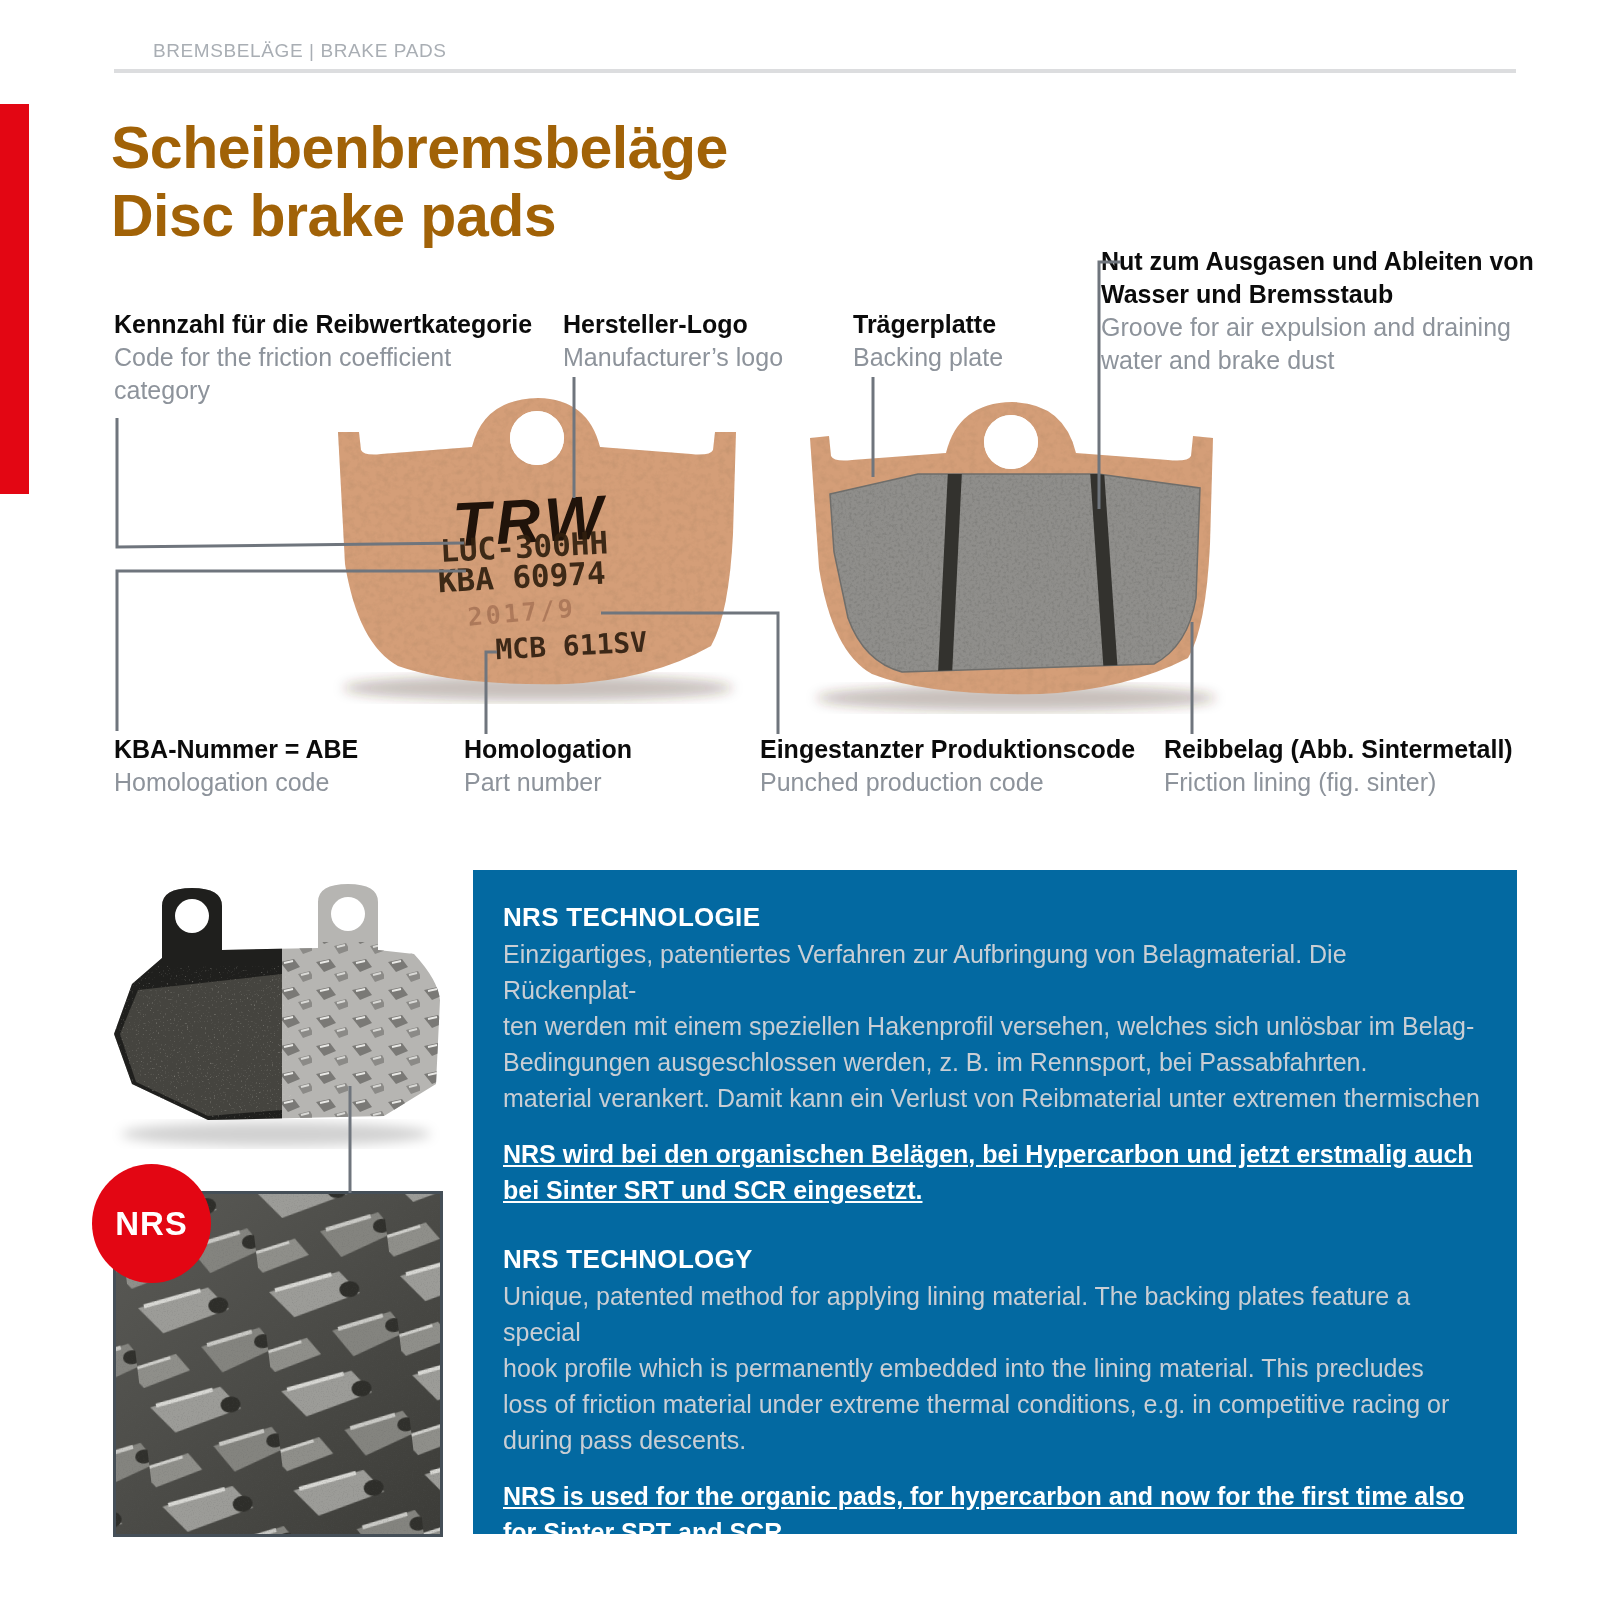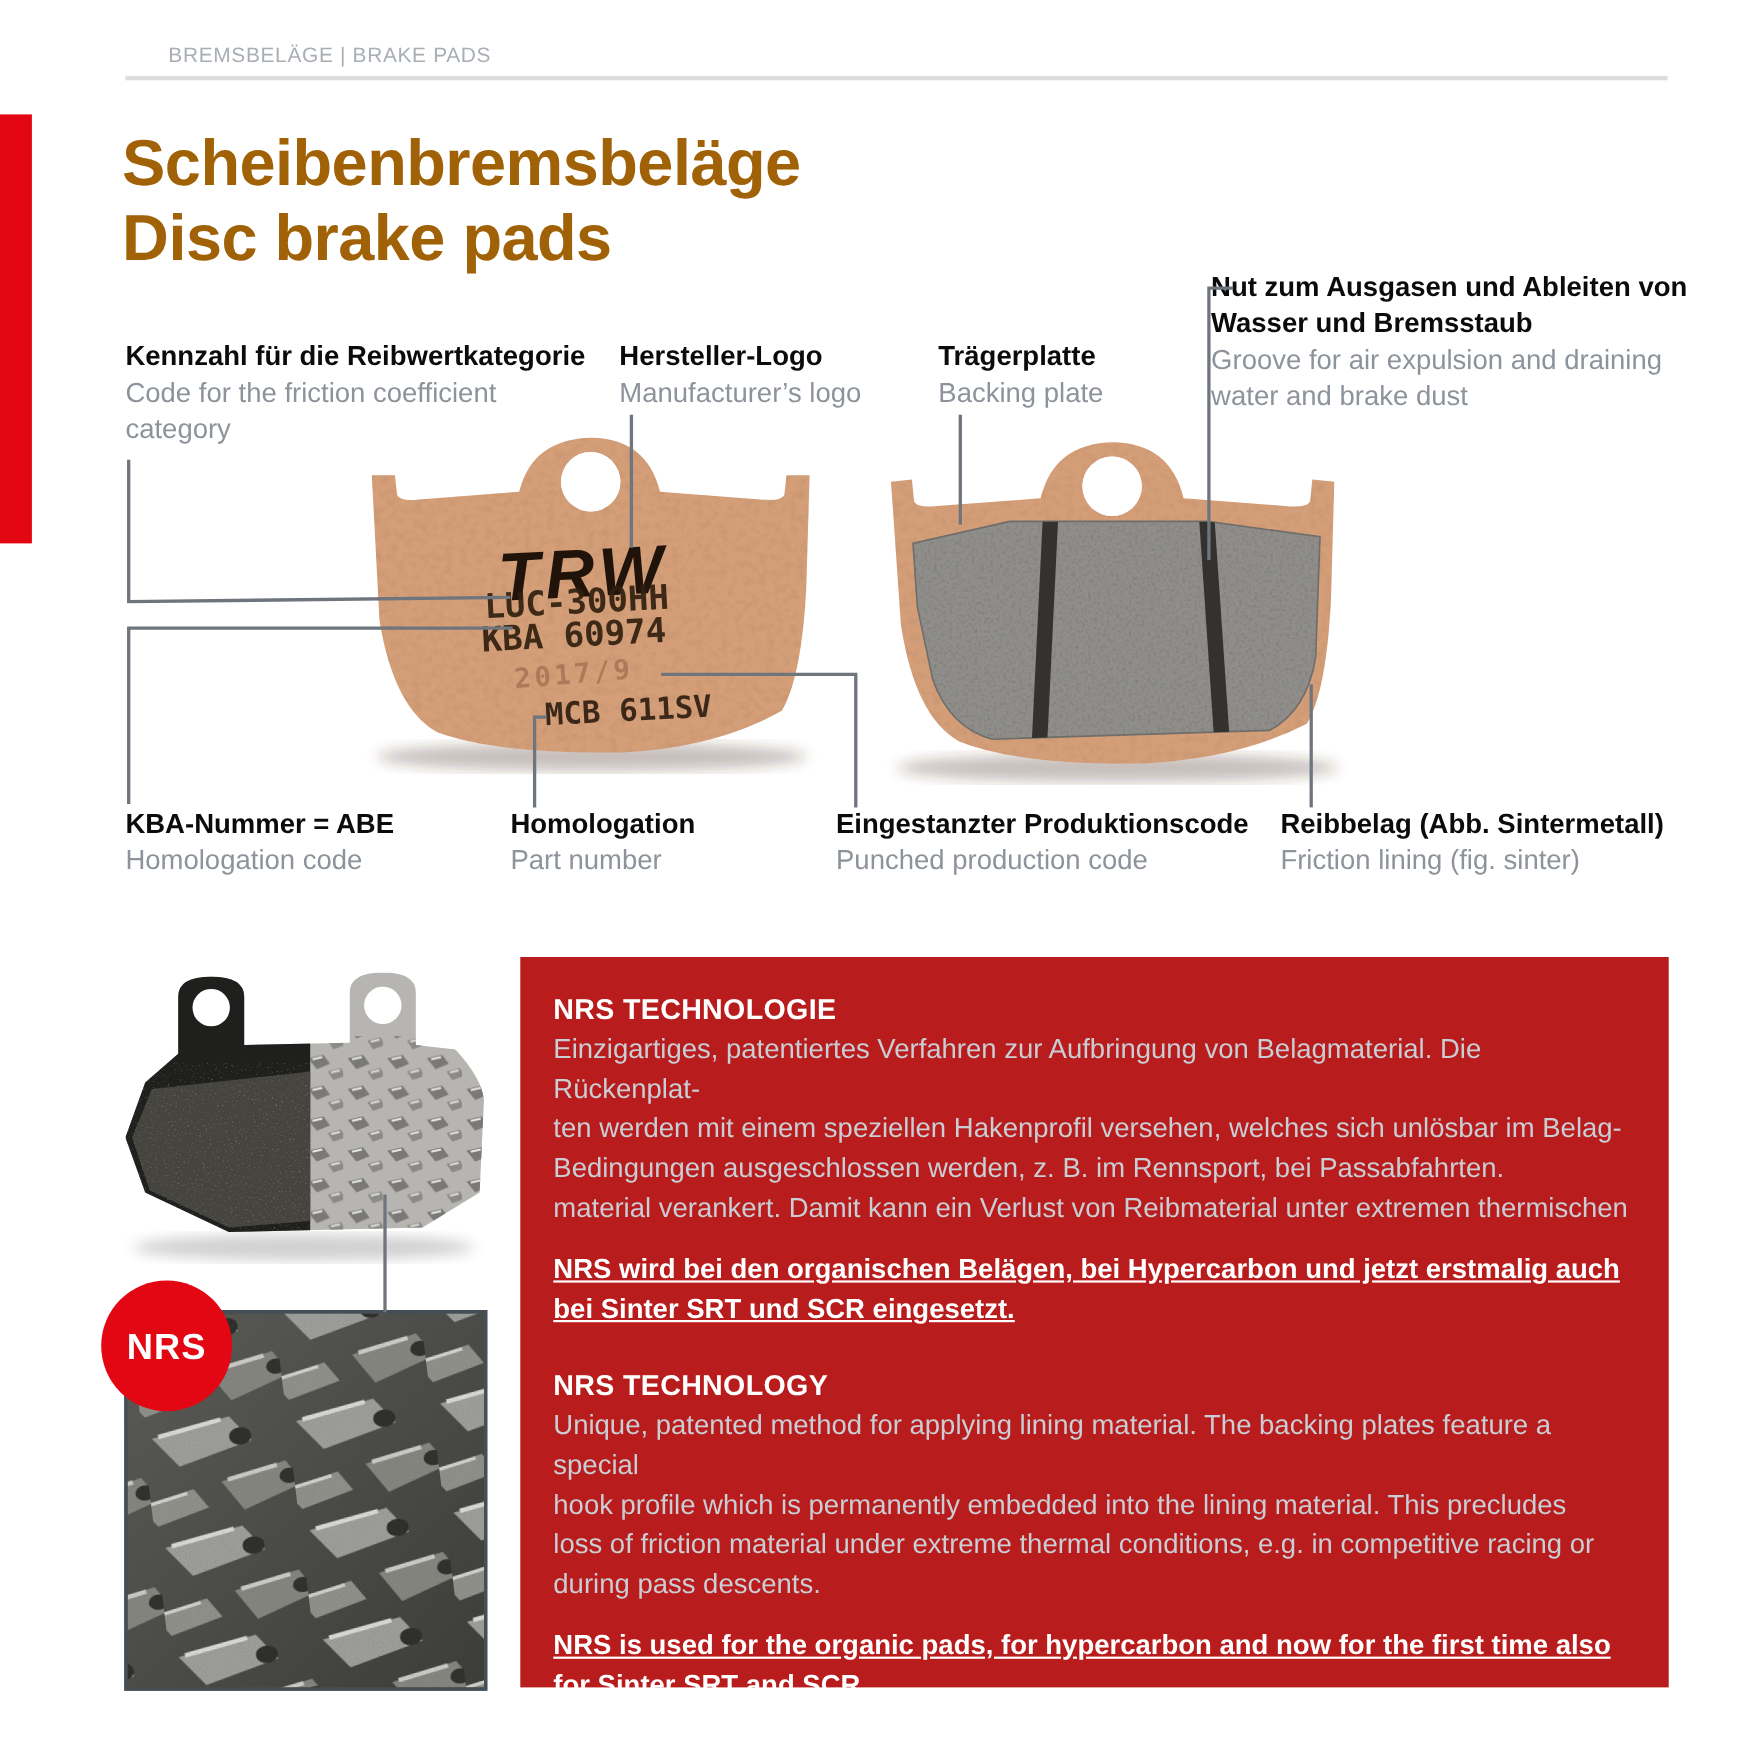--- a/index.html
+++ b/index.html
@@ -27,21 +27,21 @@
   #lbl-logo{left:563px;top:308px;white-space:nowrap;}
   #lbl-plate{left:853px;top:308px;white-space:nowrap;}
   #lbl-groove{left:1101px;top:245px;width:436px;}
   .lbl-bottom{white-space:nowrap;}
   #lbl-kba{left:114px;top:733px;}
   #lbl-part{left:464px;top:733px;}
   #lbl-prod{left:760px;top:733px;}
   #lbl-lining{left:1164px;top:733px;}
 
   
-  #nrs-box{left:473px;top:870px;width:1044px;height:664px;background:#b91c1c;box-sizing:border-box;
+  #nrs-box{left:473px;top:870px;width:1044px;height:664px;background:#0369a1;box-sizing:border-box;
     padding:32px 36px 0 30px;color:#c9ced4;font-size:25px;line-height:36px;}
   #nrs-box .hd{color:#ffffff;font-weight:bold;font-size:26px;line-height:30px;letter-spacing:.3px;}
   #nrs-box .para{margin-top:4px;}
   #nrs-box .boldp{margin-top:20px;color:#ffffff;font-weight:bold;text-decoration:underline;}
   #nrs-box .hd2{margin-top:36px;}
 
   
   #nrs-badge{left:92px;top:1164px;width:119px;height:119px;border-radius:50%;background:#e30613;
     display:flex;align-items:center;justify-content:center;color:#fff;font-weight:bold;
     font-size:33px;letter-spacing:1px;z-index:6;}

